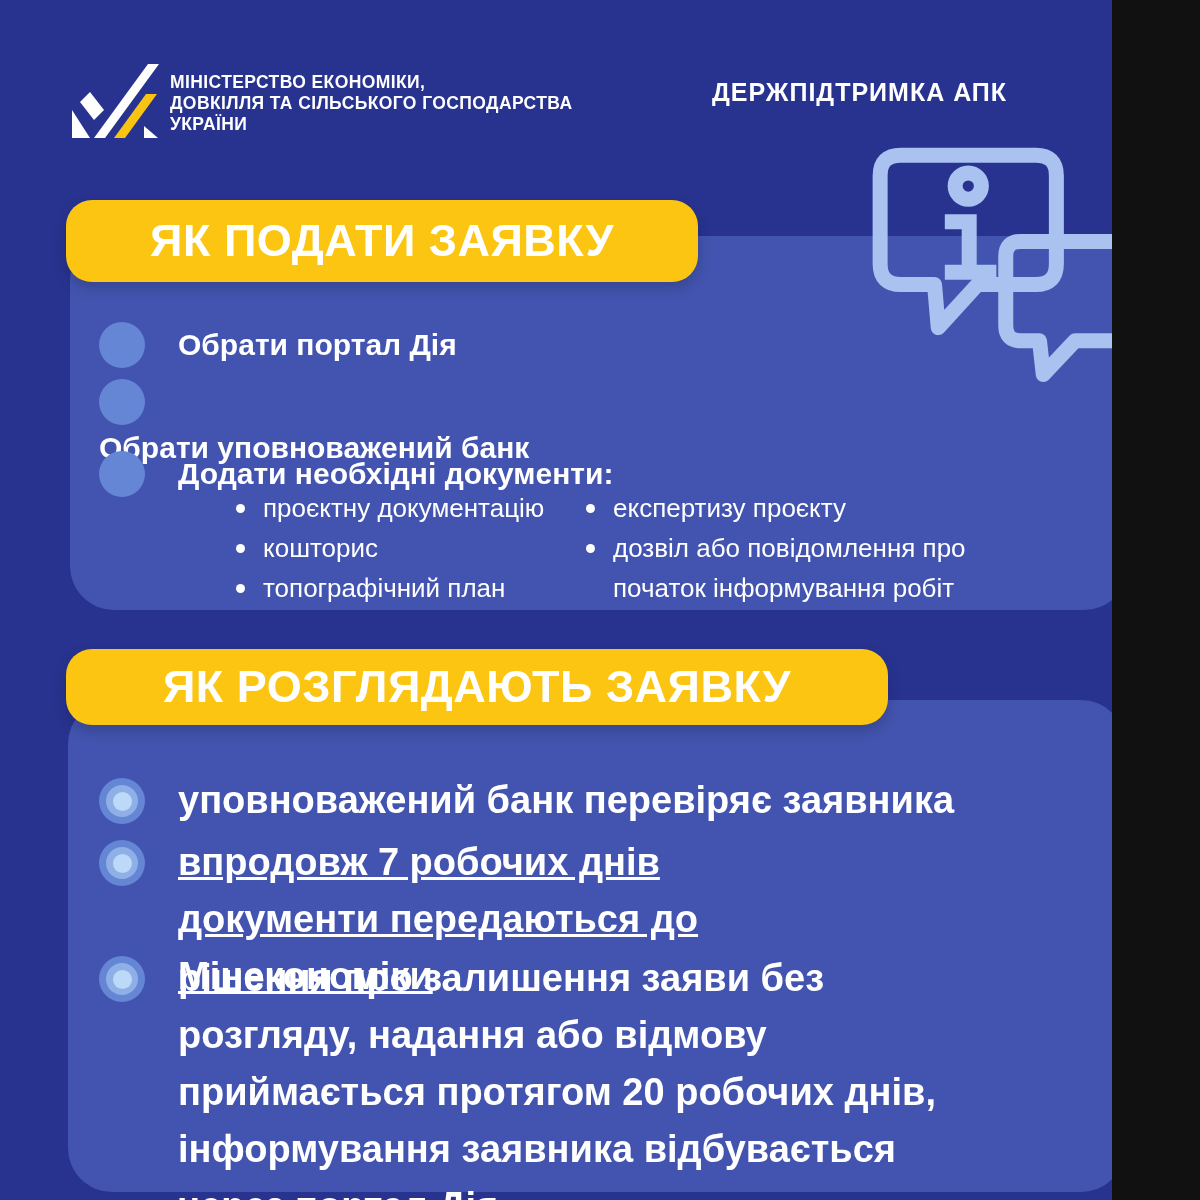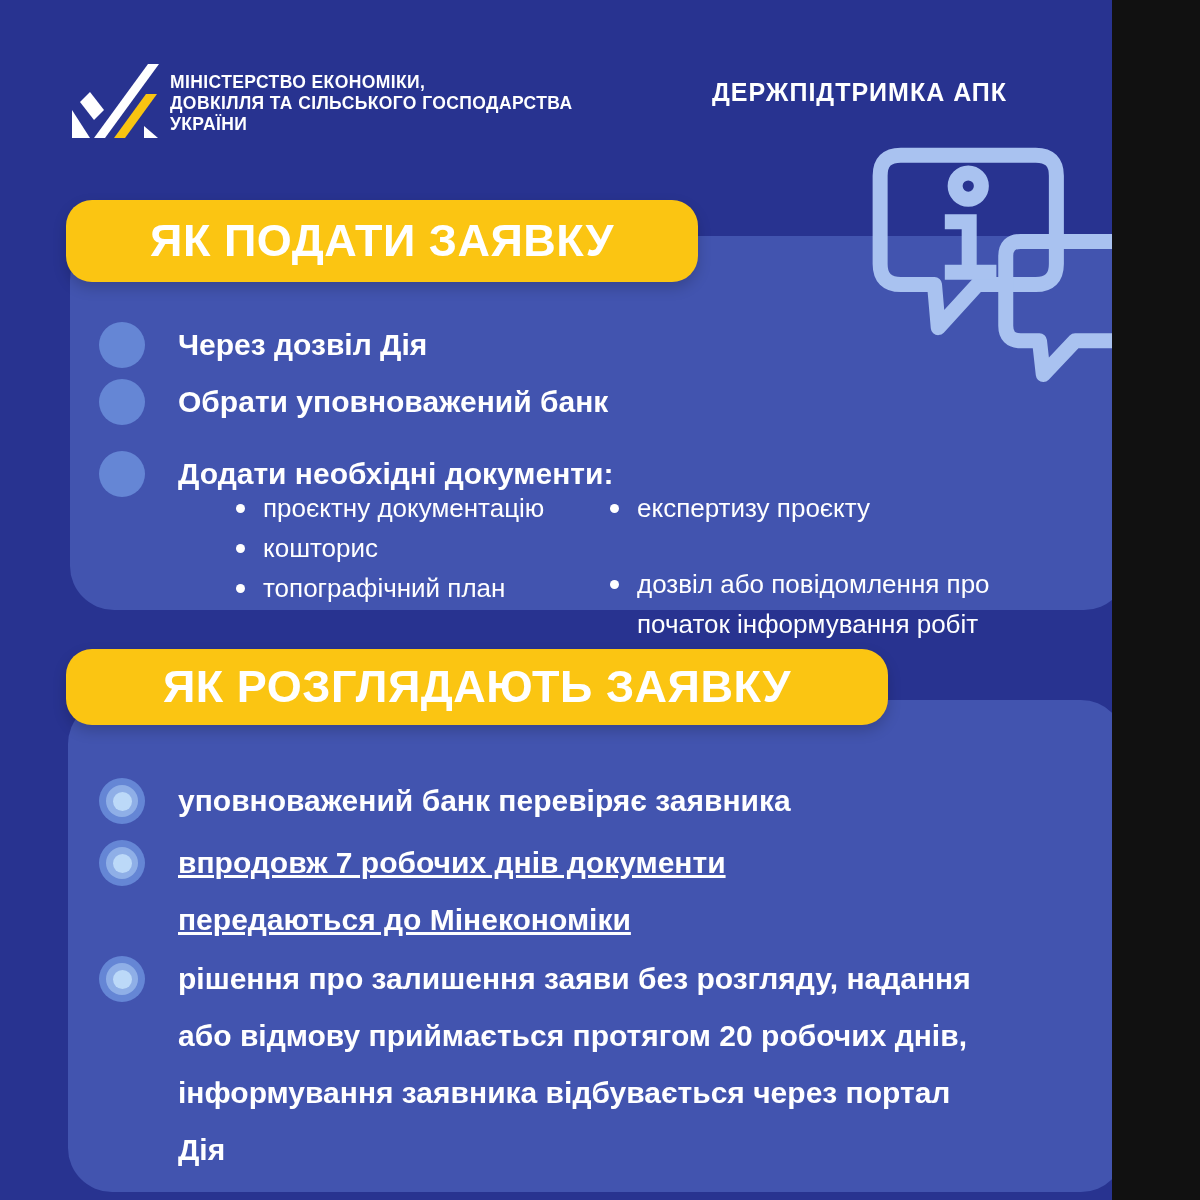--- a/index.html
+++ b/index.html
@@ -49,34 +49,34 @@
   }
   .banner-apply{left:66px;top:200px;width:632px;}
   .banner-review{left:66px;top:649px;width:822px;height:76px;}
   
   .info-icon{position:absolute;left:852px;top:142px;width:300px;height:255px;z-index:2;}
   
   .step-row{position:absolute;left:99px;display:flex;align-items:flex-start;z-index:2;}
   .step-dot{flex:0 0 46px;width:46px;height:46px;border-radius:50%;background:var(--bullet-blue);margin-right:33px;}
   .step-text{font-size:30px;font-weight:700;line-height:46px;}
   .row-apply-1{top:322px;}
-  .row-apply-2{top:379px;}
+  .row-apply-2{top:379px;flex-direction:column;}
   .row-apply-3{top:435px;margin-top:16px;}
   
   .doc-col{position:absolute;top:488px;display:flex;flex-direction:column;z-index:2;}
   .doc-col-left{left:236px;width:375px;}
-  .doc-col-right{left:610px;width:455px;gap:36px;}
+  .doc-col-right{left:586px;width:455px;}
   .doc-item{display:flex;align-items:flex-start;font-size:26px;line-height:40px;font-weight:400;}
   .doc-dot{flex:0 0 9px;width:9px;height:9px;border-radius:50%;background:var(--text-white);margin:16px 18px 0 0;font-size:0;}
   
   .review-row{position:absolute;left:99px;display:flex;align-items:flex-start;z-index:2;}
   .ring-dot{flex:0 0 46px;width:46px;height:46px;border-radius:50%;background:var(--bullet-blue);margin:6px 33px 0 0;display:grid;place-items:center;}
   .ring-mid{width:32px;height:32px;border-radius:50%;background:var(--bullet-ring-mid);display:grid;place-items:center;}
   .ring-inner{width:19px;height:19px;border-radius:50%;background:var(--bullet-ring-inner);}
-  .review-text{font-size:30px;font-weight:700;line-height:57px;}
+  .review-text{font-size:38px;font-weight:700;line-height:57px;}
   .row-review-1{top:772px;}
   .row-review-1 .review-text{max-width:860px;}
   .row-review-2{top:834px;text-decoration:underline;}
   .row-review-2 .review-text{max-width:665px;}
   .row-review-3{top:950px;}
   .row-review-3 .review-text{max-width:820px;}
 </style>
 </head>
 <body>
 
@@ -109,21 +109,21 @@
 
       <path d="M180,106 H288 Q304,106 304,122 V196 Q304,212 288,212 H238 L204,248 L200,212 H180 Q164,212 164,196 V122 Q164,106 180,106 Z"></path>
     </g>
   </svg>
 
   <div class="panel panel-apply"></div>
   <div class="banner banner-apply">ЯК ПОДАТИ ЗАЯВКУ</div>
 
   <div class="step-row row-apply-1">
     <span class="step-dot"></span>
-    <span class="step-text">Через дозвіл Дія</span>
+    <span class="step-text">Обрати портал Дія</span>
   </div>
   <div class="step-row row-apply-2">
     <span class="step-dot"></span>
     <span class="step-text">Обрати уповноважений банк</span>
   </div>
   <div class="step-row row-apply-3">
     <span class="step-dot"></span>
     <span class="step-text">Додати необхідні документи:</span>
   </div>
 

